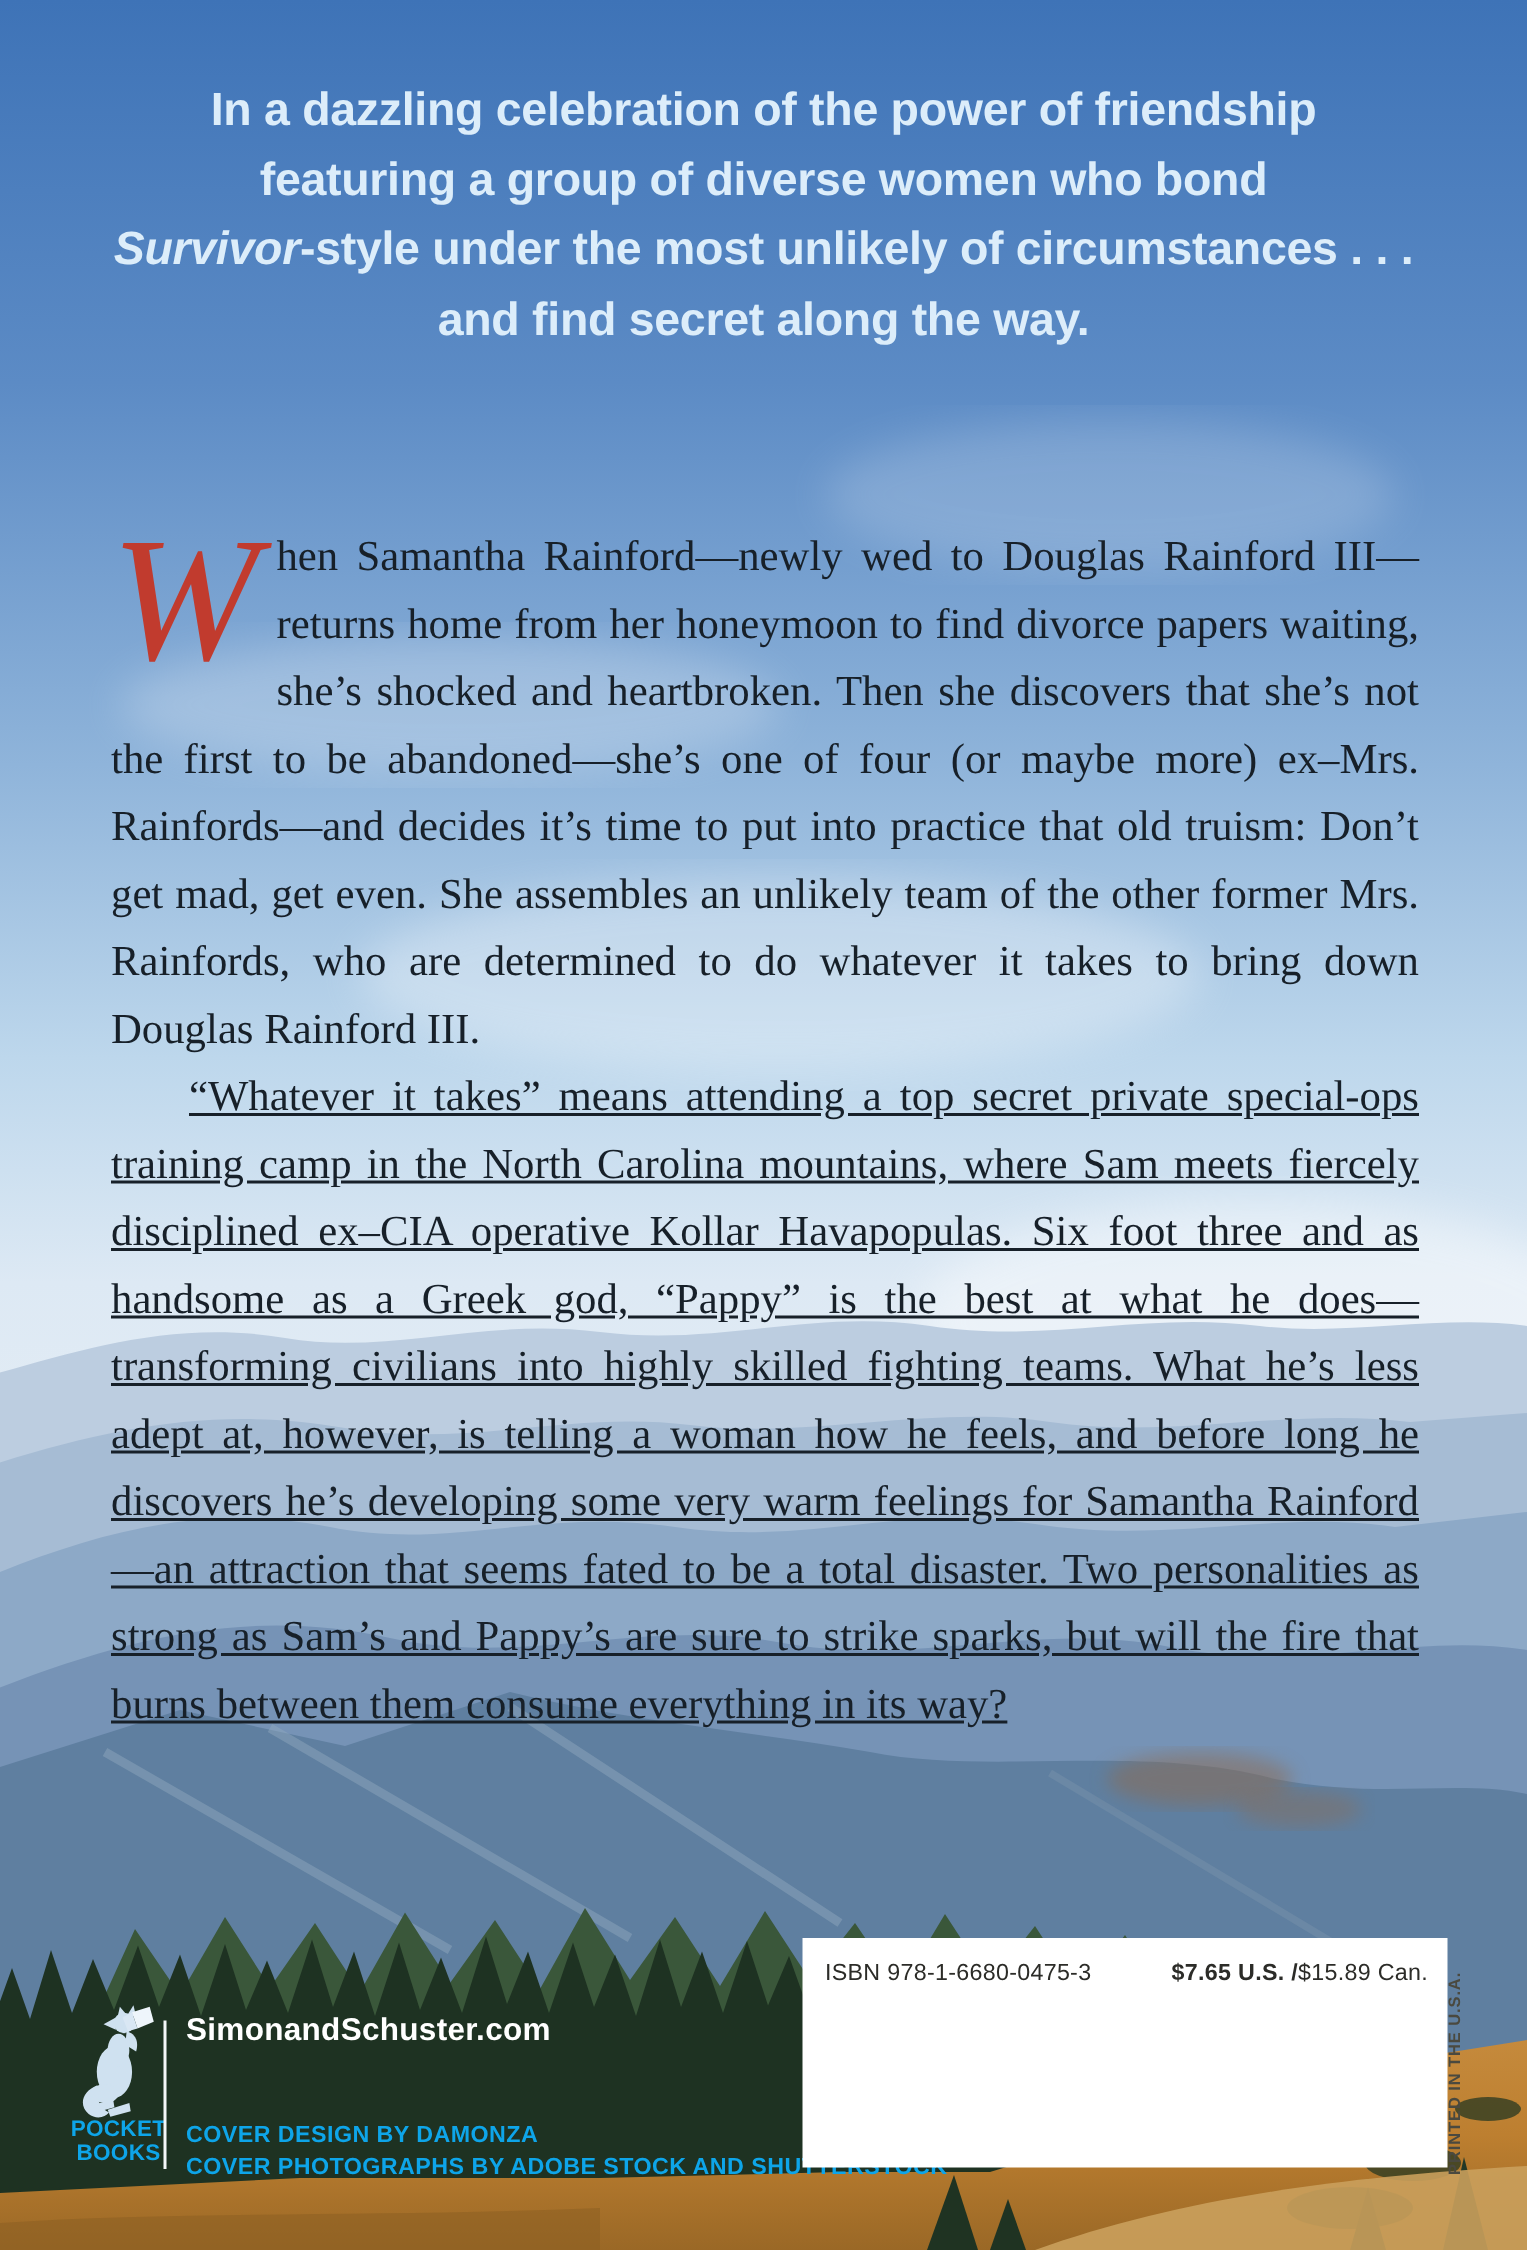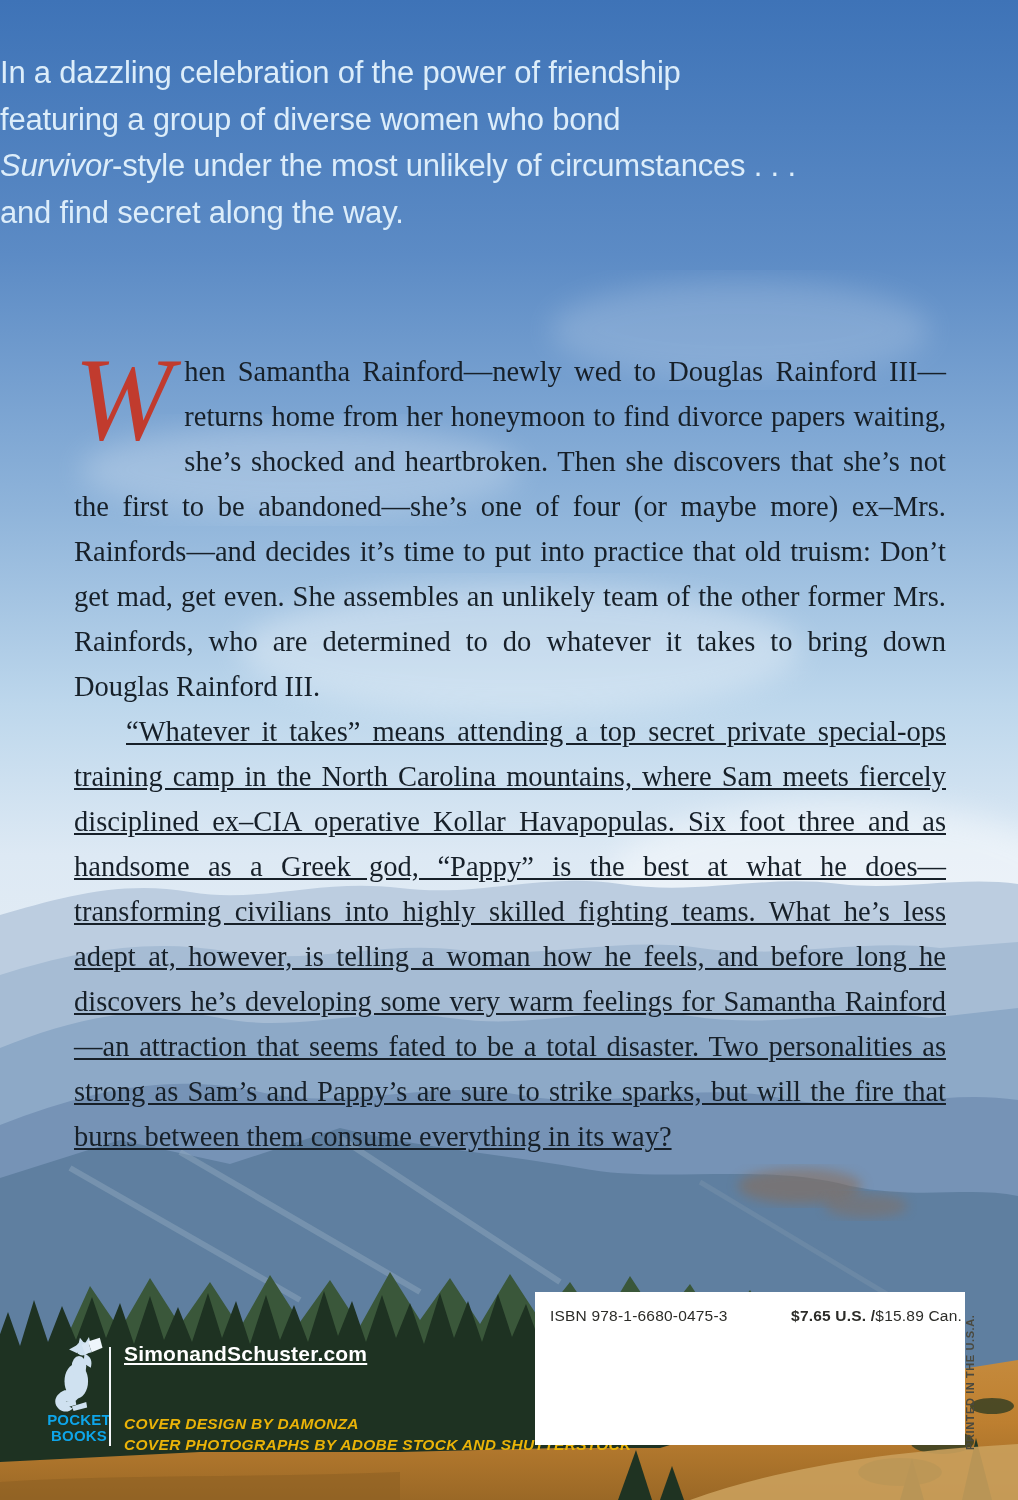--- a/index.html
+++ b/index.html
@@ -8,23 +8,23 @@
     width:1018px;height:1500px;
     margin:0 auto;
     overflow:hidden;
     font-family:"Liberation Sans",sans-serif;
   }
   .bg{position:absolute;inset:0;width:100%;height:100%;display:block;}
 
   
   .blurb{
     position:absolute;left:0;right:0;top:50px;
-    text-align:left;
+    text-align:center;
     color:#dcedfa;
-    font-size:31px;line-height:46.5px;font-weight:400;
+    font-size:31px;line-height:46.5px;font-weight:700;
     letter-spacing:-0.2px;
   }
   .blurb-line{white-space:nowrap;}
   .blurb-line i{font-style:italic;}
 
   
   .synopsis{
     position:absolute;left:74px;top:349px;width:872px;
     font-family:"Liberation Serif","DejaVu Serif",serif;
     color:#172029;
@@ -46,35 +46,34 @@
   
   .kangaroo{position:absolute;left:50px;top:1336px;width:58px;height:76px;}
   .logo-words{
     position:absolute;left:38px;top:1412px;width:82px;
     text-align:center;color:#0ea5e9;
     font-size:15px;font-weight:700;line-height:15.5px;letter-spacing:.2px;
   }
   .divider{position:absolute;left:109px;top:1347px;width:2px;height:99px;background:#f4f7f9;}
   .website{
     position:absolute;left:124px;top:1342px;
-    color:#fff;font-size:21px;font-weight:700;letter-spacing:.2px;text-decoration:underline;
+    color:#fff;font-size:21px;font-weight:700;letter-spacing:.2px;
   }
   .credits{
     position:absolute;left:124px;top:1413px;
-    color:#eab308;font-size:15.5px;font-weight:700;line-height:21px;letter-spacing:.3px;
+    color:#0ea5e9;font-size:15.5px;font-weight:700;line-height:21px;letter-spacing:.3px;
     white-space:nowrap;
-    font-style:italic;
   }
 
   
   .isbn-box{
     position:absolute;left:535px;top:1292px;width:430px;height:153px;
     background:#fff;
     box-sizing:border-box;
-    padding:15px 3px 0 15px;
+    padding:15px 13px 0 15px;
   }
   .isbn-row{
     display:flex;justify-content:space-between;align-items:baseline;
     font-size:15.5px;color:#2c2c28;letter-spacing:.2px;
     white-space:nowrap;
   }
   .price b{font-weight:700;}
   .barcode-area{height:100px;} 
 
   .printed{

